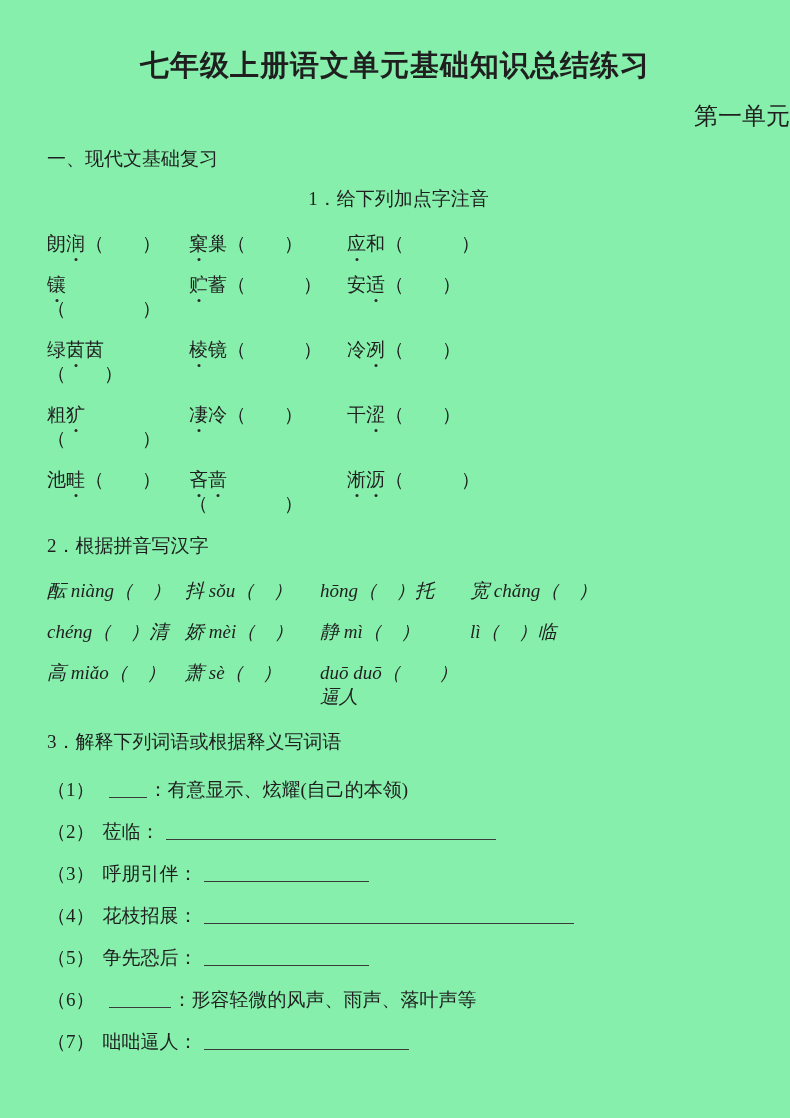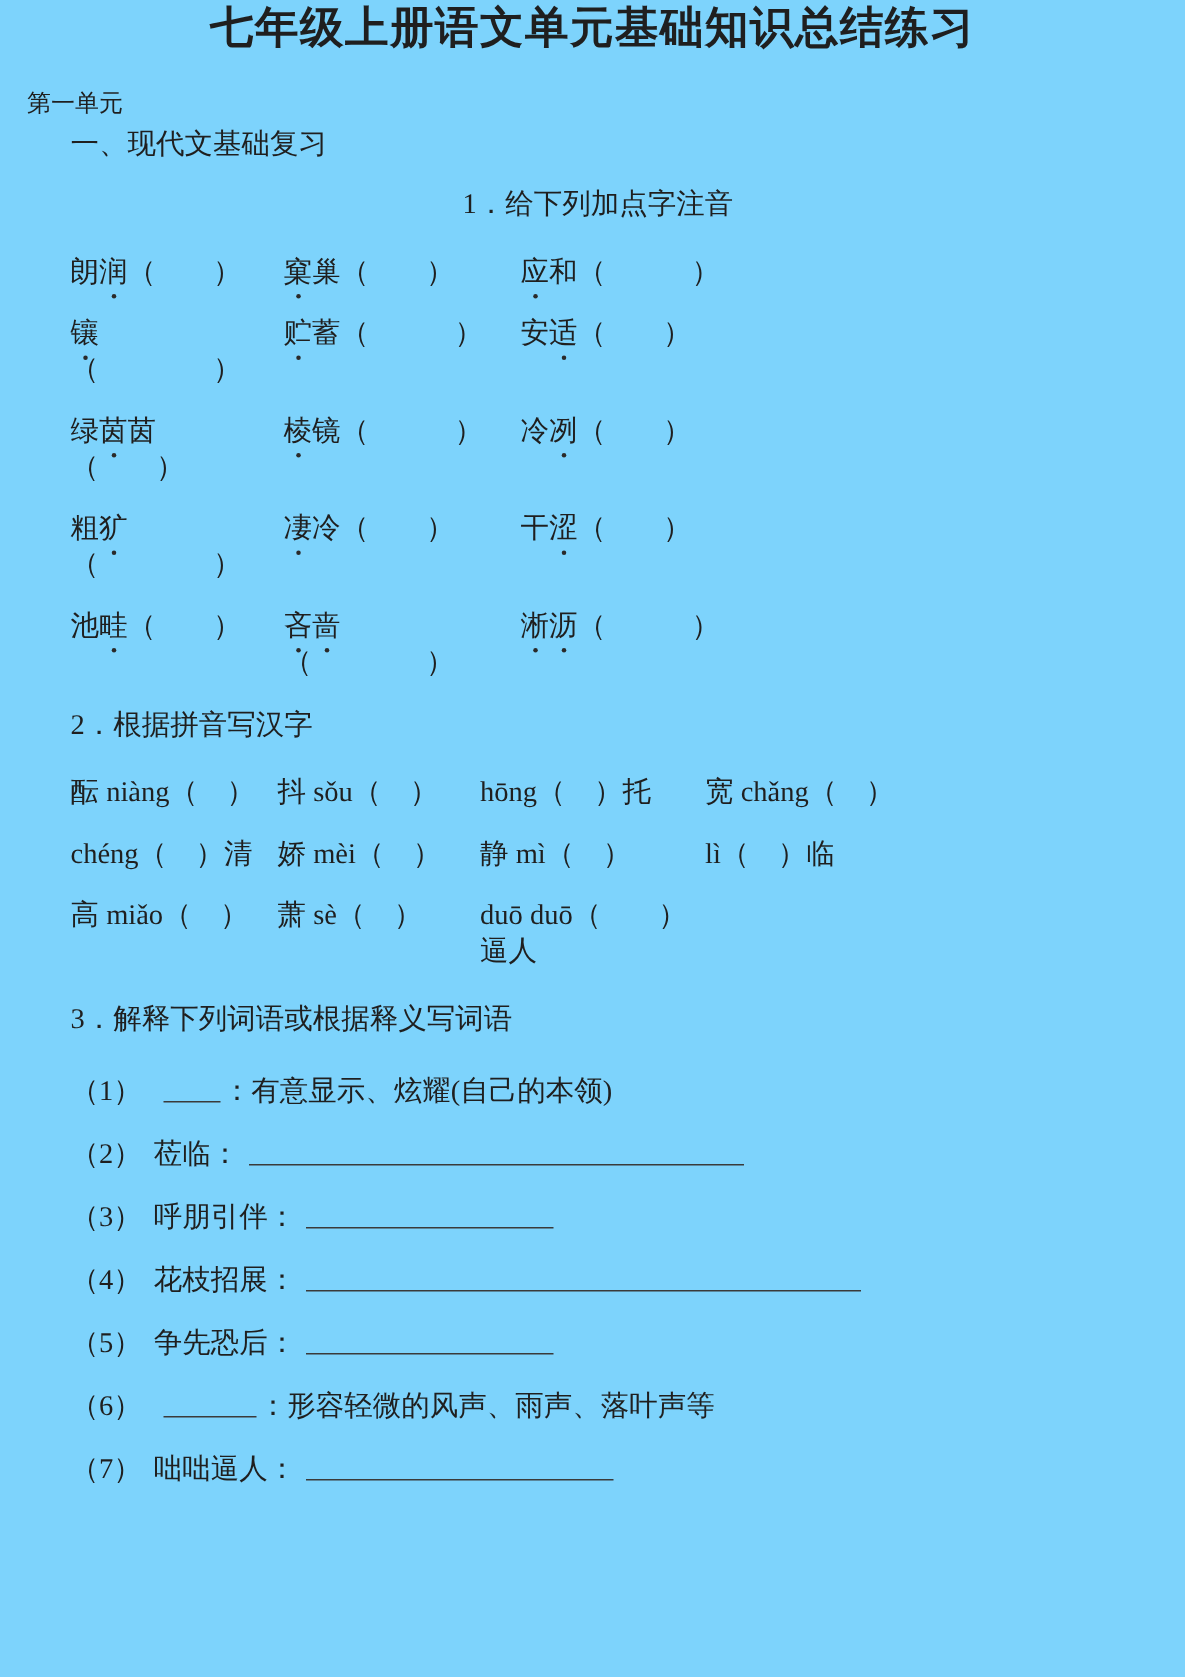--- a/index.html
+++ b/index.html
@@ -1,35 +1,36 @@
 <!DOCTYPE html>
 <html><head>
 <meta charset="utf-8">
 <style>
   html,body { margin:0; padding:0; background:#ffffff; }
   .doc {
-    width:790px; height:1118px; background:#7dd3fc; overflow:hidden;
+    width:790px; height:1118px; background:#86efac; overflow:hidden;
     font-family:"Liberation Serif","DejaVu Serif",serif;
     color:#1f1f1f; font-size:19px; box-sizing:border-box;
+    padding-top:46px;
   }
   .title {
     text-align:center; font-size:29px; font-weight:700;
     line-height:38px; letter-spacing:1px;
   }
-  .subtitle { text-align:left; font-size:16px; line-height:28px; margin-top:18px;margin-left:18px; }
+  .subtitle { text-align:right; font-size:24px; line-height:28px; margin-top:18px; }
   .content { padding-left:47px; padding-right:40px; }
-  .heading { line-height:26px; }
+  .heading { margin-top:16px; line-height:26px; }
   .q-label { line-height:26px; }
   #q1-label { margin-top:14px;text-align:center; }
   #q2-label { margin-top:6px; }
   #q3-label { margin-top:20px; }
 
   #q1-rows { margin-top:20px; }
   .q1-row { display:grid; grid-template-columns:131px 147px 1fr; line-height:24px; margin-bottom:17px;gap:11px; }
-  #q2-rows { margin-top:20px; }
+  #q2-rows { margin-top:20px;font-style:italic; }
   .q2-row { display:grid; grid-template-columns:138px 135px 150px 1fr; line-height:24px; margin-bottom:17px; }
 
   .ch { position:relative; display:inline-block; }
   .ch.dotted::after {
     content:""; position:absolute; left:50%; bottom:-5px;
     width:3px; height:3px; border-radius:50%; background:#2a2a2a;
     transform:translateX(-50%);
   }
 
   #q3-items { margin-top:22px; }

